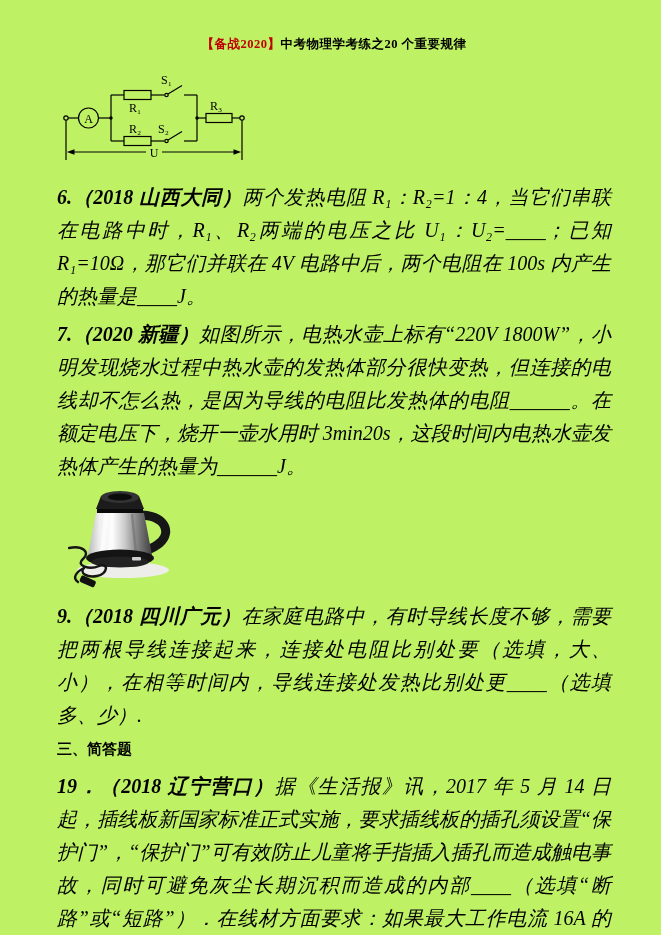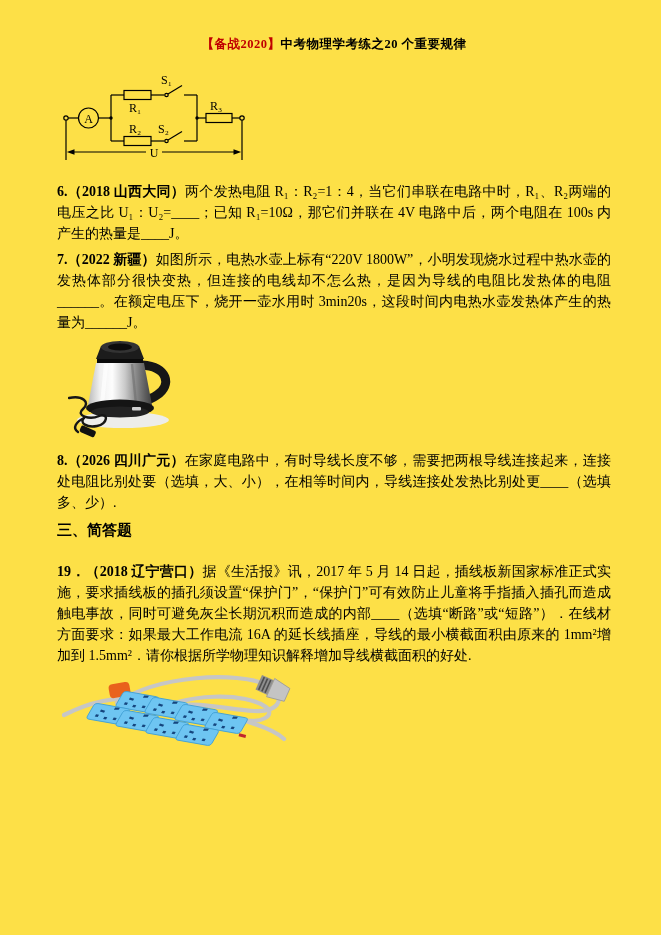--- a/index.html
+++ b/index.html
@@ -6,42 +6,43 @@
   html, body { background: #fff; }
   body {
     width: 661px; height: 935px;
     font-family: "Liberation Serif", "DejaVu Serif", serif;
     color: #000;
   }
   .page {
     width: 661px; height: 935px;
     padding: 36px 50px 16px 57px;
     overflow: hidden;
-    background: #fde047;
+    background: #bef264;
   }
   .doc-title {
     text-align: center;
     font-size: 12.5px;
     font-weight: bold;
     margin-bottom: 20px;
     letter-spacing: 0.5px;
   }
   .doc-title .red { color: #c00000; }
   .q {
-    font-size: 14px;
-    line-height: 21px;
+    font-size: 20px;
+    line-height: 33px;
     text-align: justify;
     margin-bottom: 5px;
+    font-style: italic;
   }
   .q .lead { font-weight: bold; }
   .section-head {
     font-size: 15px;
     font-weight: bold;
     line-height: 25px;
-    margin: 2px 0 18px 0;
+    margin: 2px 0 8px 0;
   }
   figure { display: block; }
   .fig-circuit { margin: 0 0 9px 4px; }
   .fig-kettle  { margin: 2px 0 4px 11px; }
   .fig-strip   { margin: 2px 0 6px 5px; }
   svg text { font-family: "Liberation Serif", "DejaVu Serif", serif; }
 </style>
 </head>
 <body>
 
@@ -94,21 +95,21 @@
         <text x="68" y="60">R₂</text>
         <text x="97" y="60">S₂</text>
         <text x="149" y="37">R₃</text>
         <text x="93" y="83.5" text-anchor="middle">U</text>
       </g>
     </svg>
   </figure>
 
   <p class="q"><span class="lead">6.（2018 山西大同）</span><span>两个发热电阻 R₁：R₂=1：4，当它们串联在电路中时，R₁、R₂两端的电压之比 U₁：U₂=____；已知 R₁=10Ω，那它们并联在 4V 电路中后，两个电阻在 100s 内产生的热量是____J。</span></p>
 
-  <p class="q"><span class="lead">7.（2022 新疆）</span><span>如图所示，电热水壶上标有“220V 1800W”，小明发现烧水过程中热水壶的发热体部分很快变热，但连接的电线却不怎么热，是因为导线的电阻比发热体的电阻______。在额定电压下，烧开一壶水用时 3min20s，这段时间内电热水壶发热体产生的热量为______J。</span></p>
+  <p class="q"><span class="lead">7.（2020 新疆）</span><span>如图所示，电热水壶上标有“220V 1800W”，小明发现烧水过程中热水壶的发热体部分很快变热，但连接的电线却不怎么热，是因为导线的电阻比发热体的电阻______。在额定电压下，烧开一壶水用时 3min20s，这段时间内电热水壶发热体产生的热量为______J。</span></p>
 
   <figure class="fig-kettle">
     <svg width="120" height="104" viewBox="0 0 120 104">
       <defs>
         <linearGradient id="steel" x1="0" y1="0" x2="1" y2="0">
           <stop offset="0" stop-color="#b9b9b9"></stop>
           <stop offset="0.18" stop-color="#efefef"></stop>
           <stop offset="0.38" stop-color="#fdfdfd"></stop>
           <stop offset="0.58" stop-color="#c9c9c9"></stop>
           <stop offset="0.75" stop-color="#8a8a8a"></stop>
@@ -130,21 +131,21 @@
       <rect x="64" y="69" width="9" height="3.5" rx="1" fill="#cfcfcf"></rect>
       <g fill="none" stroke="#161616" stroke-width="2.4" stroke-linecap="round">
         <path d="M 1,60 C 14,57 23,64 15,71 C 7,78 22,82 31,78"></path>
         <path d="M 31,78 C 41,74 40,86 29,88 C 19,90 11,85 16,80"></path>
         <path d="M 16,80 C 8,84 4,90 10,94"></path>
       </g>
       <rect x="12" y="90" width="16" height="7" rx="2" fill="#111" transform="rotate(24 20 93)"></rect>
     </svg>
   </figure>
 
-  <p class="q"><span class="lead">8.（2026 四川广元）</span><span>在家庭电路中，有时导线长度不够，需要把两根导线连接起来，连接处电阻比别处要（选填，大、小），在相等时间内，导线连接处发热比别处更____（选填多、少）.</span></p>
+  <p class="q"><span class="lead">9.（2018 四川广元）</span><span>在家庭电路中，有时导线长度不够，需要把两根导线连接起来，连接处电阻比别处要（选填，大、小），在相等时间内，导线连接处发热比别处更____（选填多、少）.</span></p>
 
 
 
   <h3 class="section-head">三、简答题</h3>
 
   <p class="q"><span class="lead">19．（2018 辽宁营口）</span><span>据《生活报》讯，2017 年 5 月 14 日起，插线板新国家标准正式实施，要求插线板的插孔须设置“保护门”，“保护门”可有效防止儿童将手指插入插孔而造成触电事故，同时可避免灰尘长期沉积而造成的内部____（选填“断路”或“短路”）．在线材方面要求：如果最大工作电流 16A 的延长线插座，导线的最小横截面积由原来的 1mm²增加到 1.5mm²．请你根据所学物理知识解释增加导线横截面积的好处.</span></p>
 
   <figure class="fig-strip">
     <svg width="246" height="84" viewBox="0 0 246 84">
       <g fill="none" stroke="#c6c6c6" stroke-width="4.2" stroke-linecap="round">

